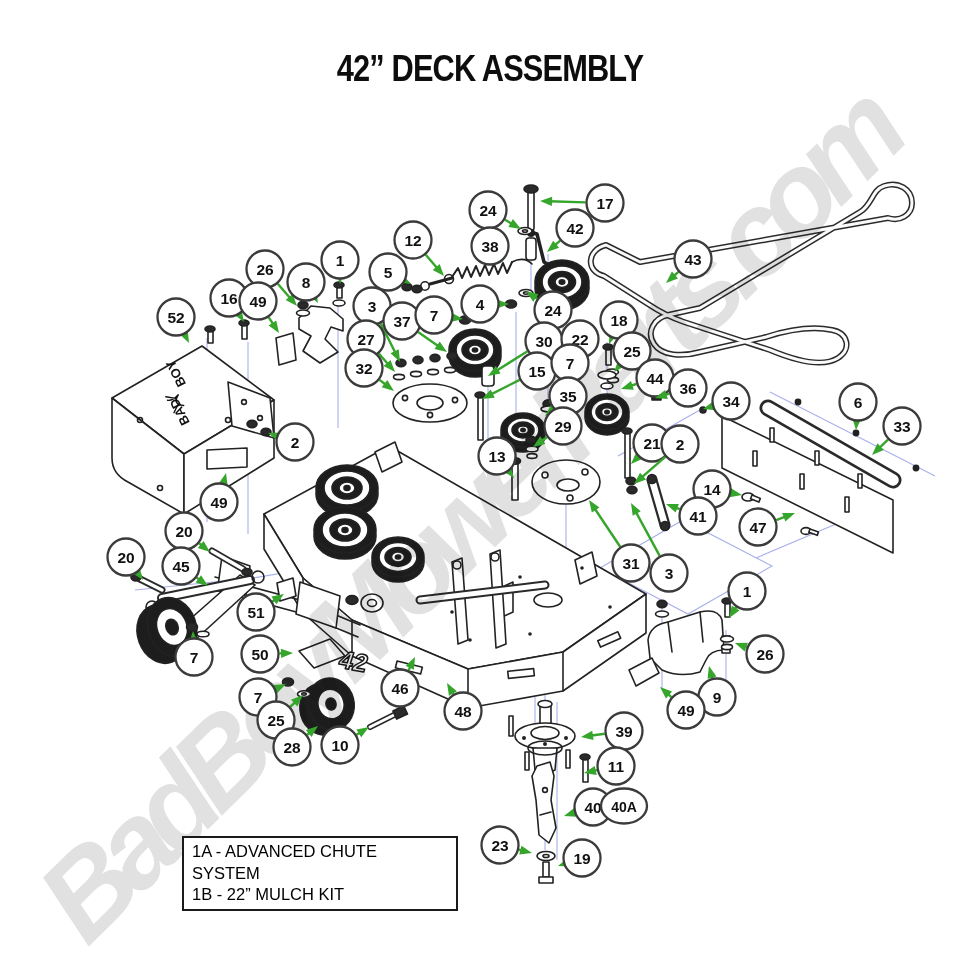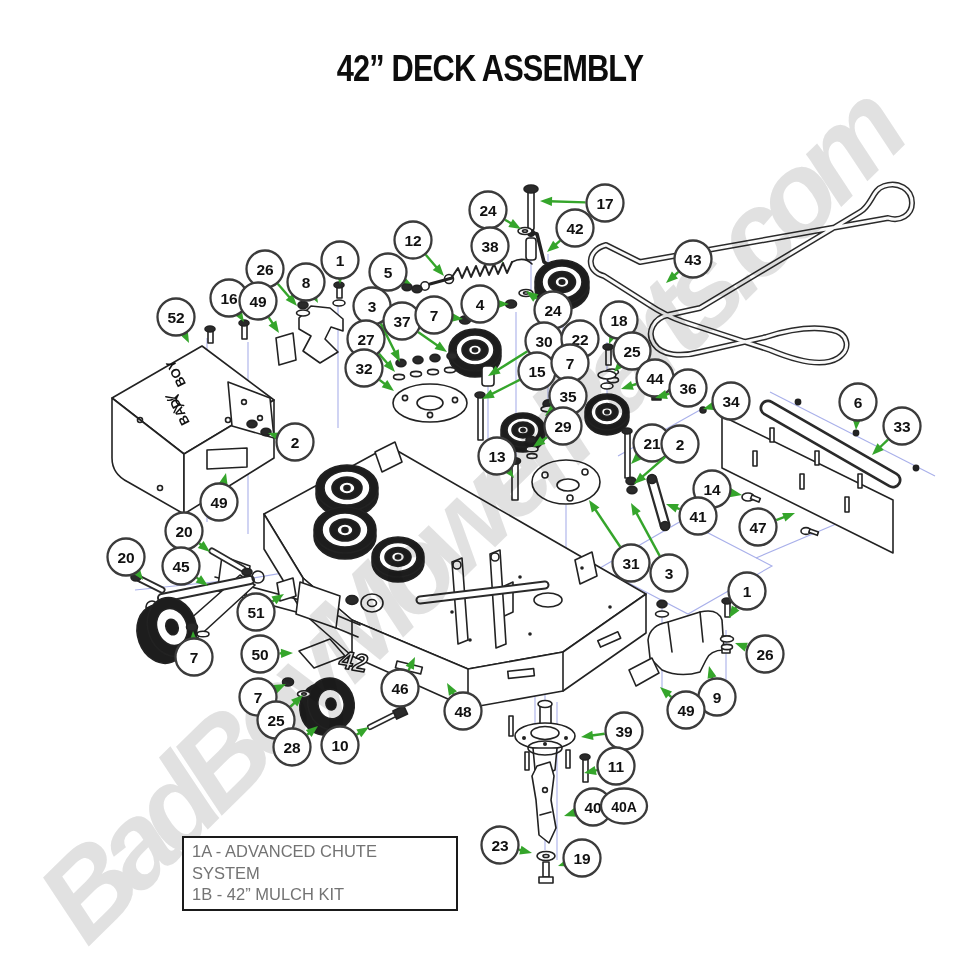--- a/index.html
+++ b/index.html
@@ -4,21 +4,21 @@
 <style>
   html,body{margin:0;padding:0;background:#fff;}
   .stage{position:relative;width:980px;height:980px;background:#fff;overflow:hidden;
          font-family:"Liberation Sans",sans-serif;}
   .stage svg{position:absolute;left:0;top:0;}
   .title{position:absolute;top:48px;left:0;width:100%;text-align:center;
          font-size:35px;font-weight:800;color:#0d0d0d;letter-spacing:-1px;
          transform:scaleX(.88) scaleY(1.08);}
   .legend{position:absolute;left:182px;top:836px;width:256px;background:#fff;
           border:2px solid #1a1a1a;padding:3px 8px;font-size:16.5px;line-height:21.5px;
-          color:#737373;}
+          color:#000000;}
   .wm{mix-blend-mode:multiply;opacity:.62;font-weight:bold;font-style:italic;
       font-family:"Liberation Sans",sans-serif;}
   text.part{font-family:"Liberation Sans",sans-serif;}
 </style>
 </head>
 <body>
 
 <div class="stage">
 
 <svg width="980" height="980" viewBox="0 0 980 980">
@@ -771,16 +771,16 @@
           <ellipse cx="582" cy="858" rx="18.5" ry="18.5" fill="#ffffff" stroke="#3b3b3b" stroke-width="2.3"></ellipse>
           <text x="582" y="863.5" text-anchor="middle" font-size="15.5" font-weight="bold" fill="#111111" font-family="&quot;Liberation Sans&quot;, sans-serif">19</text>
         </g>
       </g>
 </svg>
 
 <div class="title">42” DECK ASSEMBLY</div>
 
 <div class="legend">
   <div>1A - ADVANCED CHUTE SYSTEM</div>
-  <div>1B - 42” MULCH KIT</div>
+  <div>1B - 22” MULCH KIT</div>
 </div>
 
 </div>
 
 </body></html>

